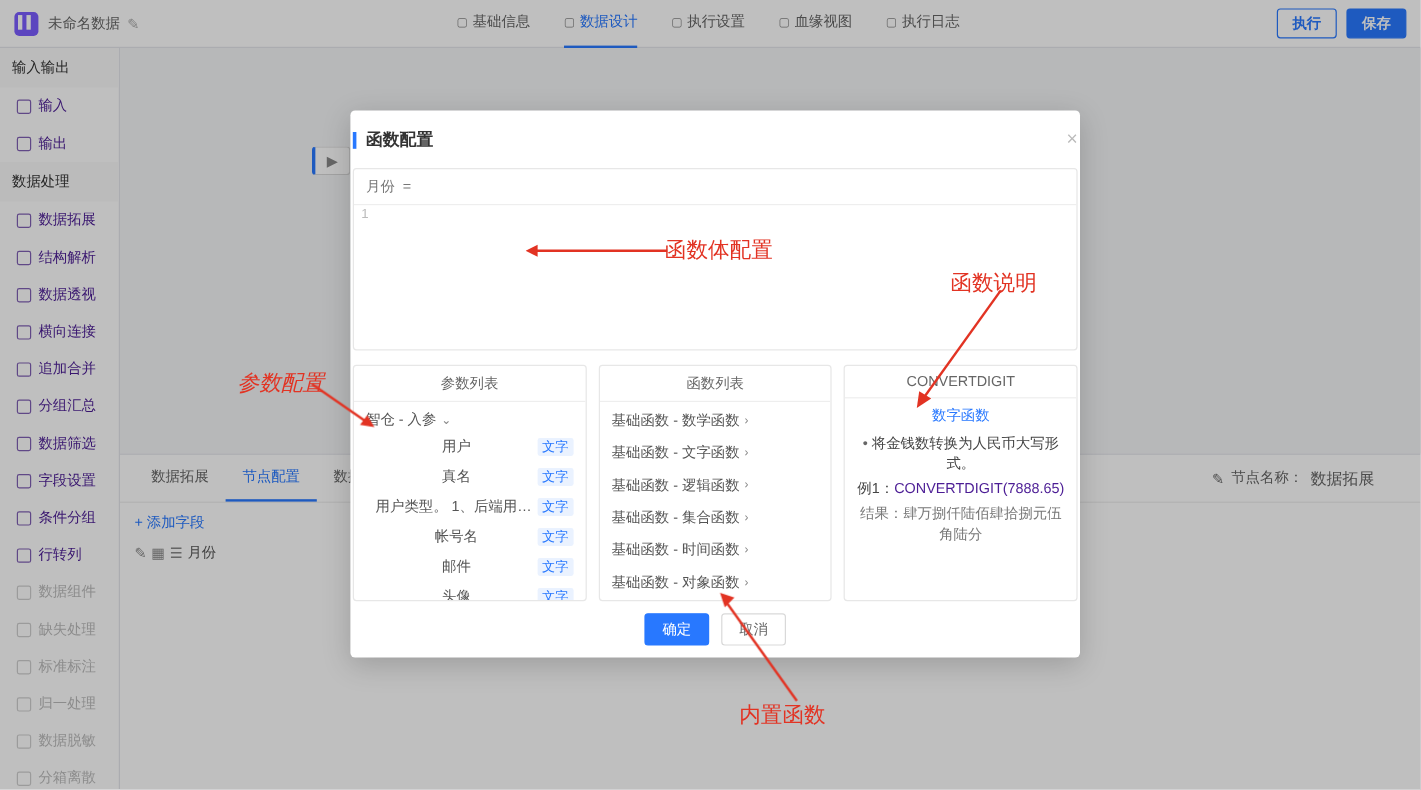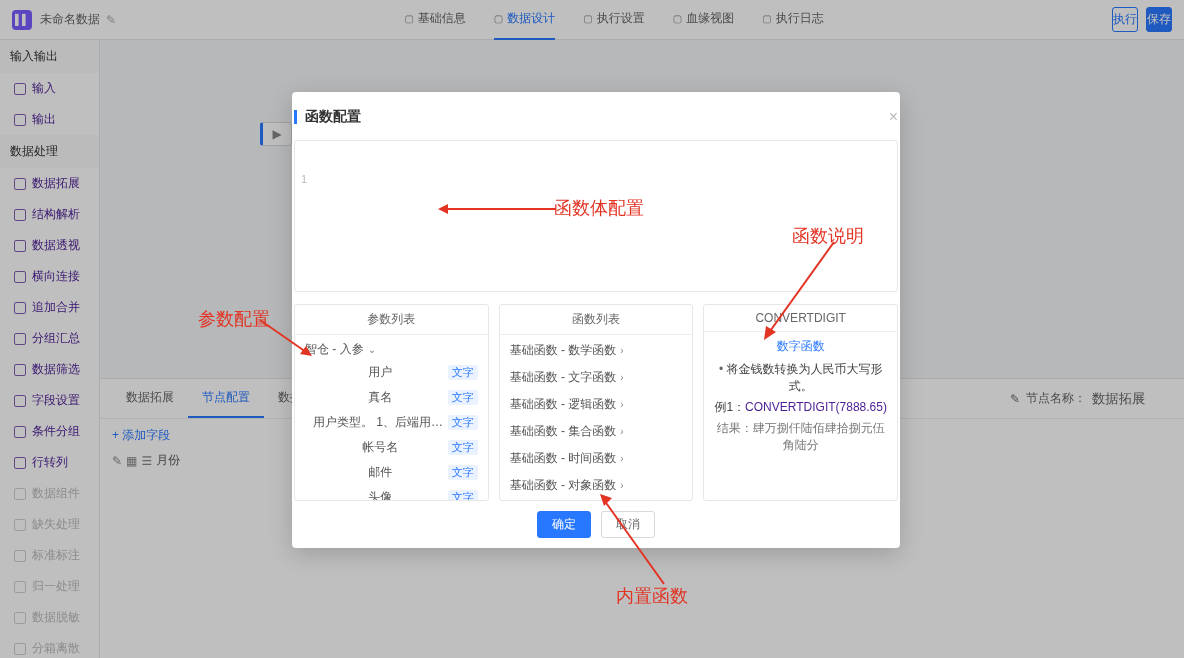--- a/index.html
+++ b/index.html
@@ -6,21 +6,21 @@
     body { font-family: -apple-system, "Helvetica Neue", Arial, "PingFang SC", sans-serif; font-size: 12px; color: #333; background: #f5f6f7; width: 1184px; height: 658px; overflow: hidden; position: relative; }
     
     .topbar { height: 40px; background: #fff; border-bottom: 1px solid #e5e6eb; display: flex; align-items: center; padding: 0 12px; }
     .app-icon { width: 20px; height: 20px; background: #7b5cff; border-radius: 4px; display: flex; align-items: center; justify-content: center; color: #fff; font-weight: bold; font-size: 10px; }
     .doc-title { margin-left: 8px; color: #666; }
     .edit-ic { margin-left: 6px; color: #aaa; }
     .top-tabs { flex: 1; display: flex; justify-content: center; gap: 28px; }
     .top-tab { display: flex; align-items: center; gap: 4px; color: #666; height: 40px; border-bottom: 2px solid transparent; cursor: pointer; }
     .top-tab.active { color: #2878ff; border-bottom-color: #2878ff; }
     .top-actions { display: flex; gap: 8px; }
-    .btn { border: 1px solid #d9d9d9; background: #fff; border-radius: 3px; padding: 3px 0; cursor: pointer; font-size: 12px; }
+    .btn { border: 1px solid #d9d9d9; background: #fff; border-radius: 3px; padding: 3px 12px; cursor: pointer; font-size: 12px; font-weight: bold; }
     .btn.primary-outline { color: #2878ff; border-color: #2878ff; }
     .btn.primary { background: #2878ff; color: #fff; border-color: #2878ff; }
     
     .body { display: flex; height: calc(100% - 40px); }
     .sidebar { width: 100px; background: #fff; border-right: 1px solid #e5e6eb; overflow: hidden; }
     .side-group { padding: 8px 10px; color: #333; font-size: 12px; background: #fafafa; }
     .side-item { padding: 7px 10px 7px 14px; display: flex; align-items: center; gap: 6px; color: #4c1d95; cursor: pointer; }
     .side-item.disabled { color: #bbb; }
     .side-ic { width: 12px; height: 12px; border: 1px solid currentColor; border-radius: 2px; opacity: .7; flex: 0 0 12px; }
     .main { flex: 1; position: relative; overflow: hidden; }
@@ -211,20 +211,21 @@
 </div>
 
 <div class="scrim"></div>
 <div class="modal">
   <div class="modal-title-row">
     <div class="title-bar"></div>
     <span class="modal-title">函数配置</span>
     <span class="modal-close">×</span>
   </div>
   <div class="formula-box">
+    <div class="formula-head"><span>月份</span> &nbsp;=</div>
     <span class="formula-num">1</span>
   </div>
   <div class="cols">
     <div class="col">
       <div class="col-head">参数列表</div>
       <div class="col-body" id="params-body">
           <div class="param-source">
             <span>智仓 - 入参</span> 
             <span class="chev">⌄</span>
           </div>
@@ -295,21 +296,21 @@
         <div class="desc-line result">结果：肆万捌仟陆佰肆拾捌元伍角陆分</div>
       </div>
     </div>
   </div>
   <div class="modal-footer">
     <button class="btn-sm btn-confirm">确定</button>
     <button class="btn-sm btn-cancel">取消</button>
   </div>
 </div>
 
-<div class="anno" style="left:198px; top:307px;">参数配置</div>
+<div class="anno" style="left:198px; top:307px;font-style:italic;">参数配置</div>
 <div class="anno" style="left:554px; top:196px;">函数体配置</div>
 <div class="anno" style="left:792px; top:224px;">函数说明</div>
 <div class="anno" style="left:616px; top:584px;">内置函数</div>
 <svg class="arrow" style="left:438px; top:200px;" width="120" height="18">
     <line x1="118" y1="9" x2="6" y2="9" stroke="#e23323" stroke-width="2"></line>
     <polygon points="0,9 10,4 10,14" fill="#e23323"></polygon>
   </svg>
 <svg class="arrow" style="left:258px; top:318px;" width="56" height="40">
     <line x1="2" y1="2" x2="48" y2="34" stroke="#e23323" stroke-width="2"></line>
     <polygon points="54,38 42,36 48,28" fill="#e23323"></polygon>

